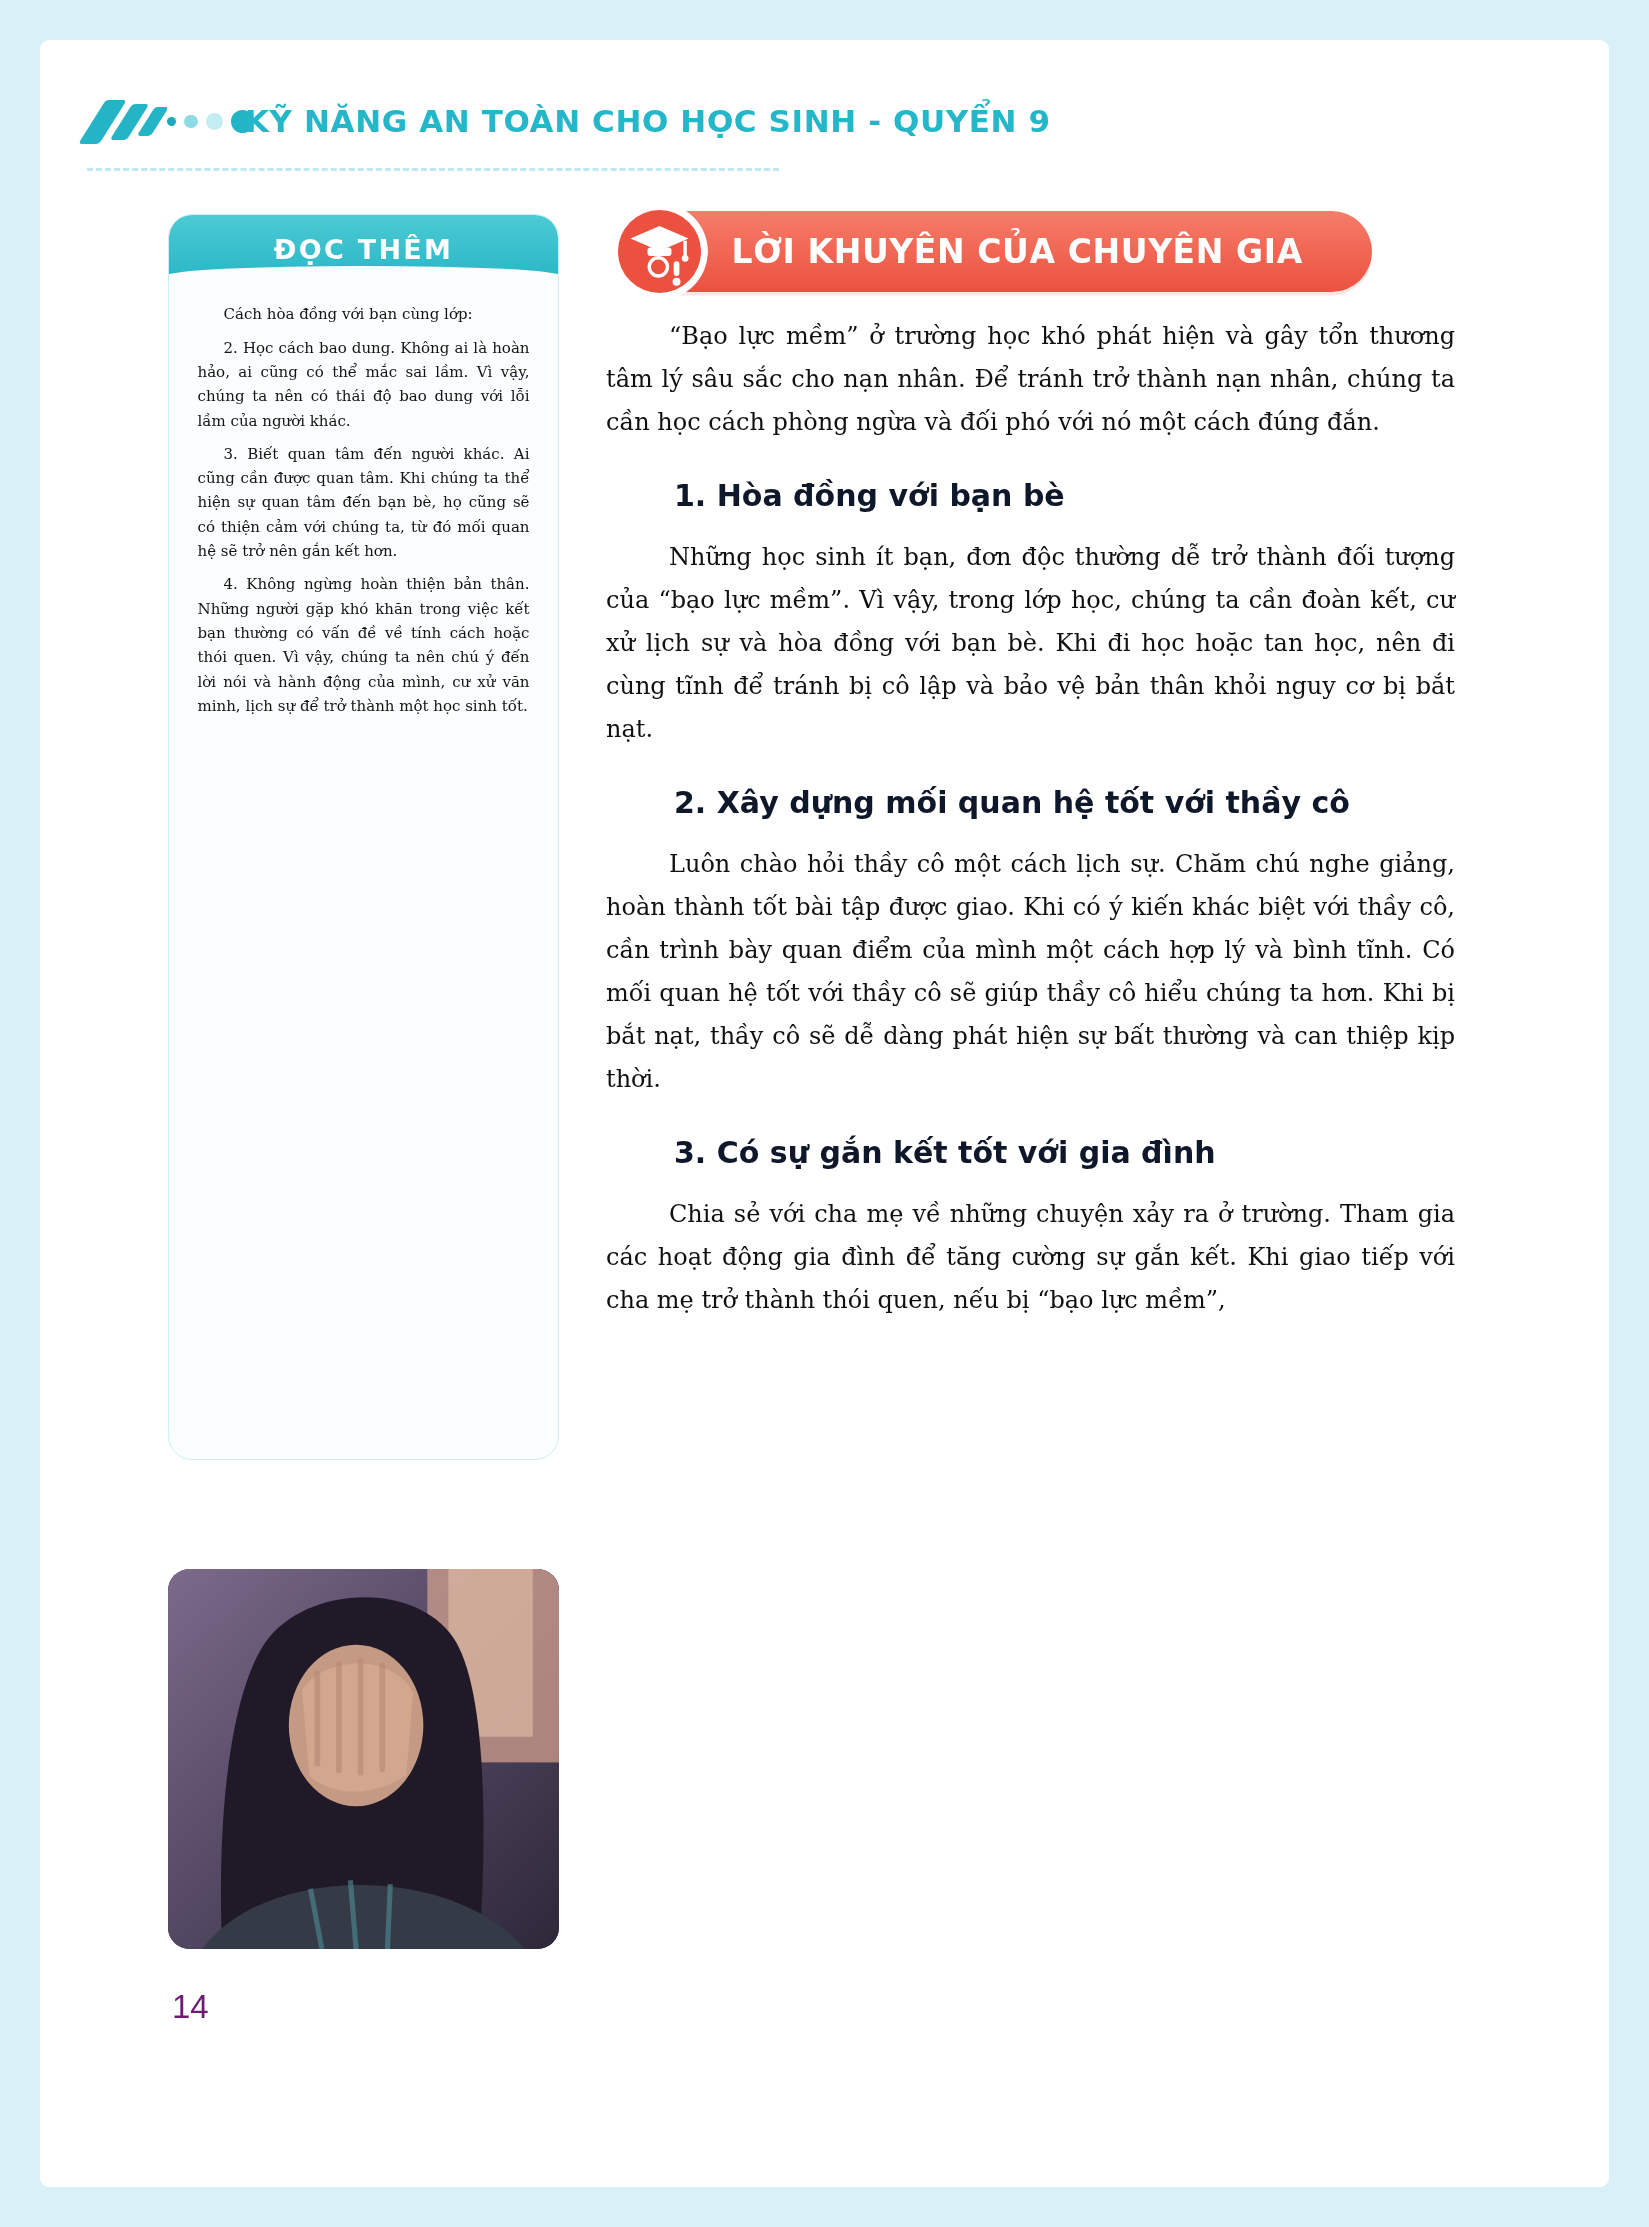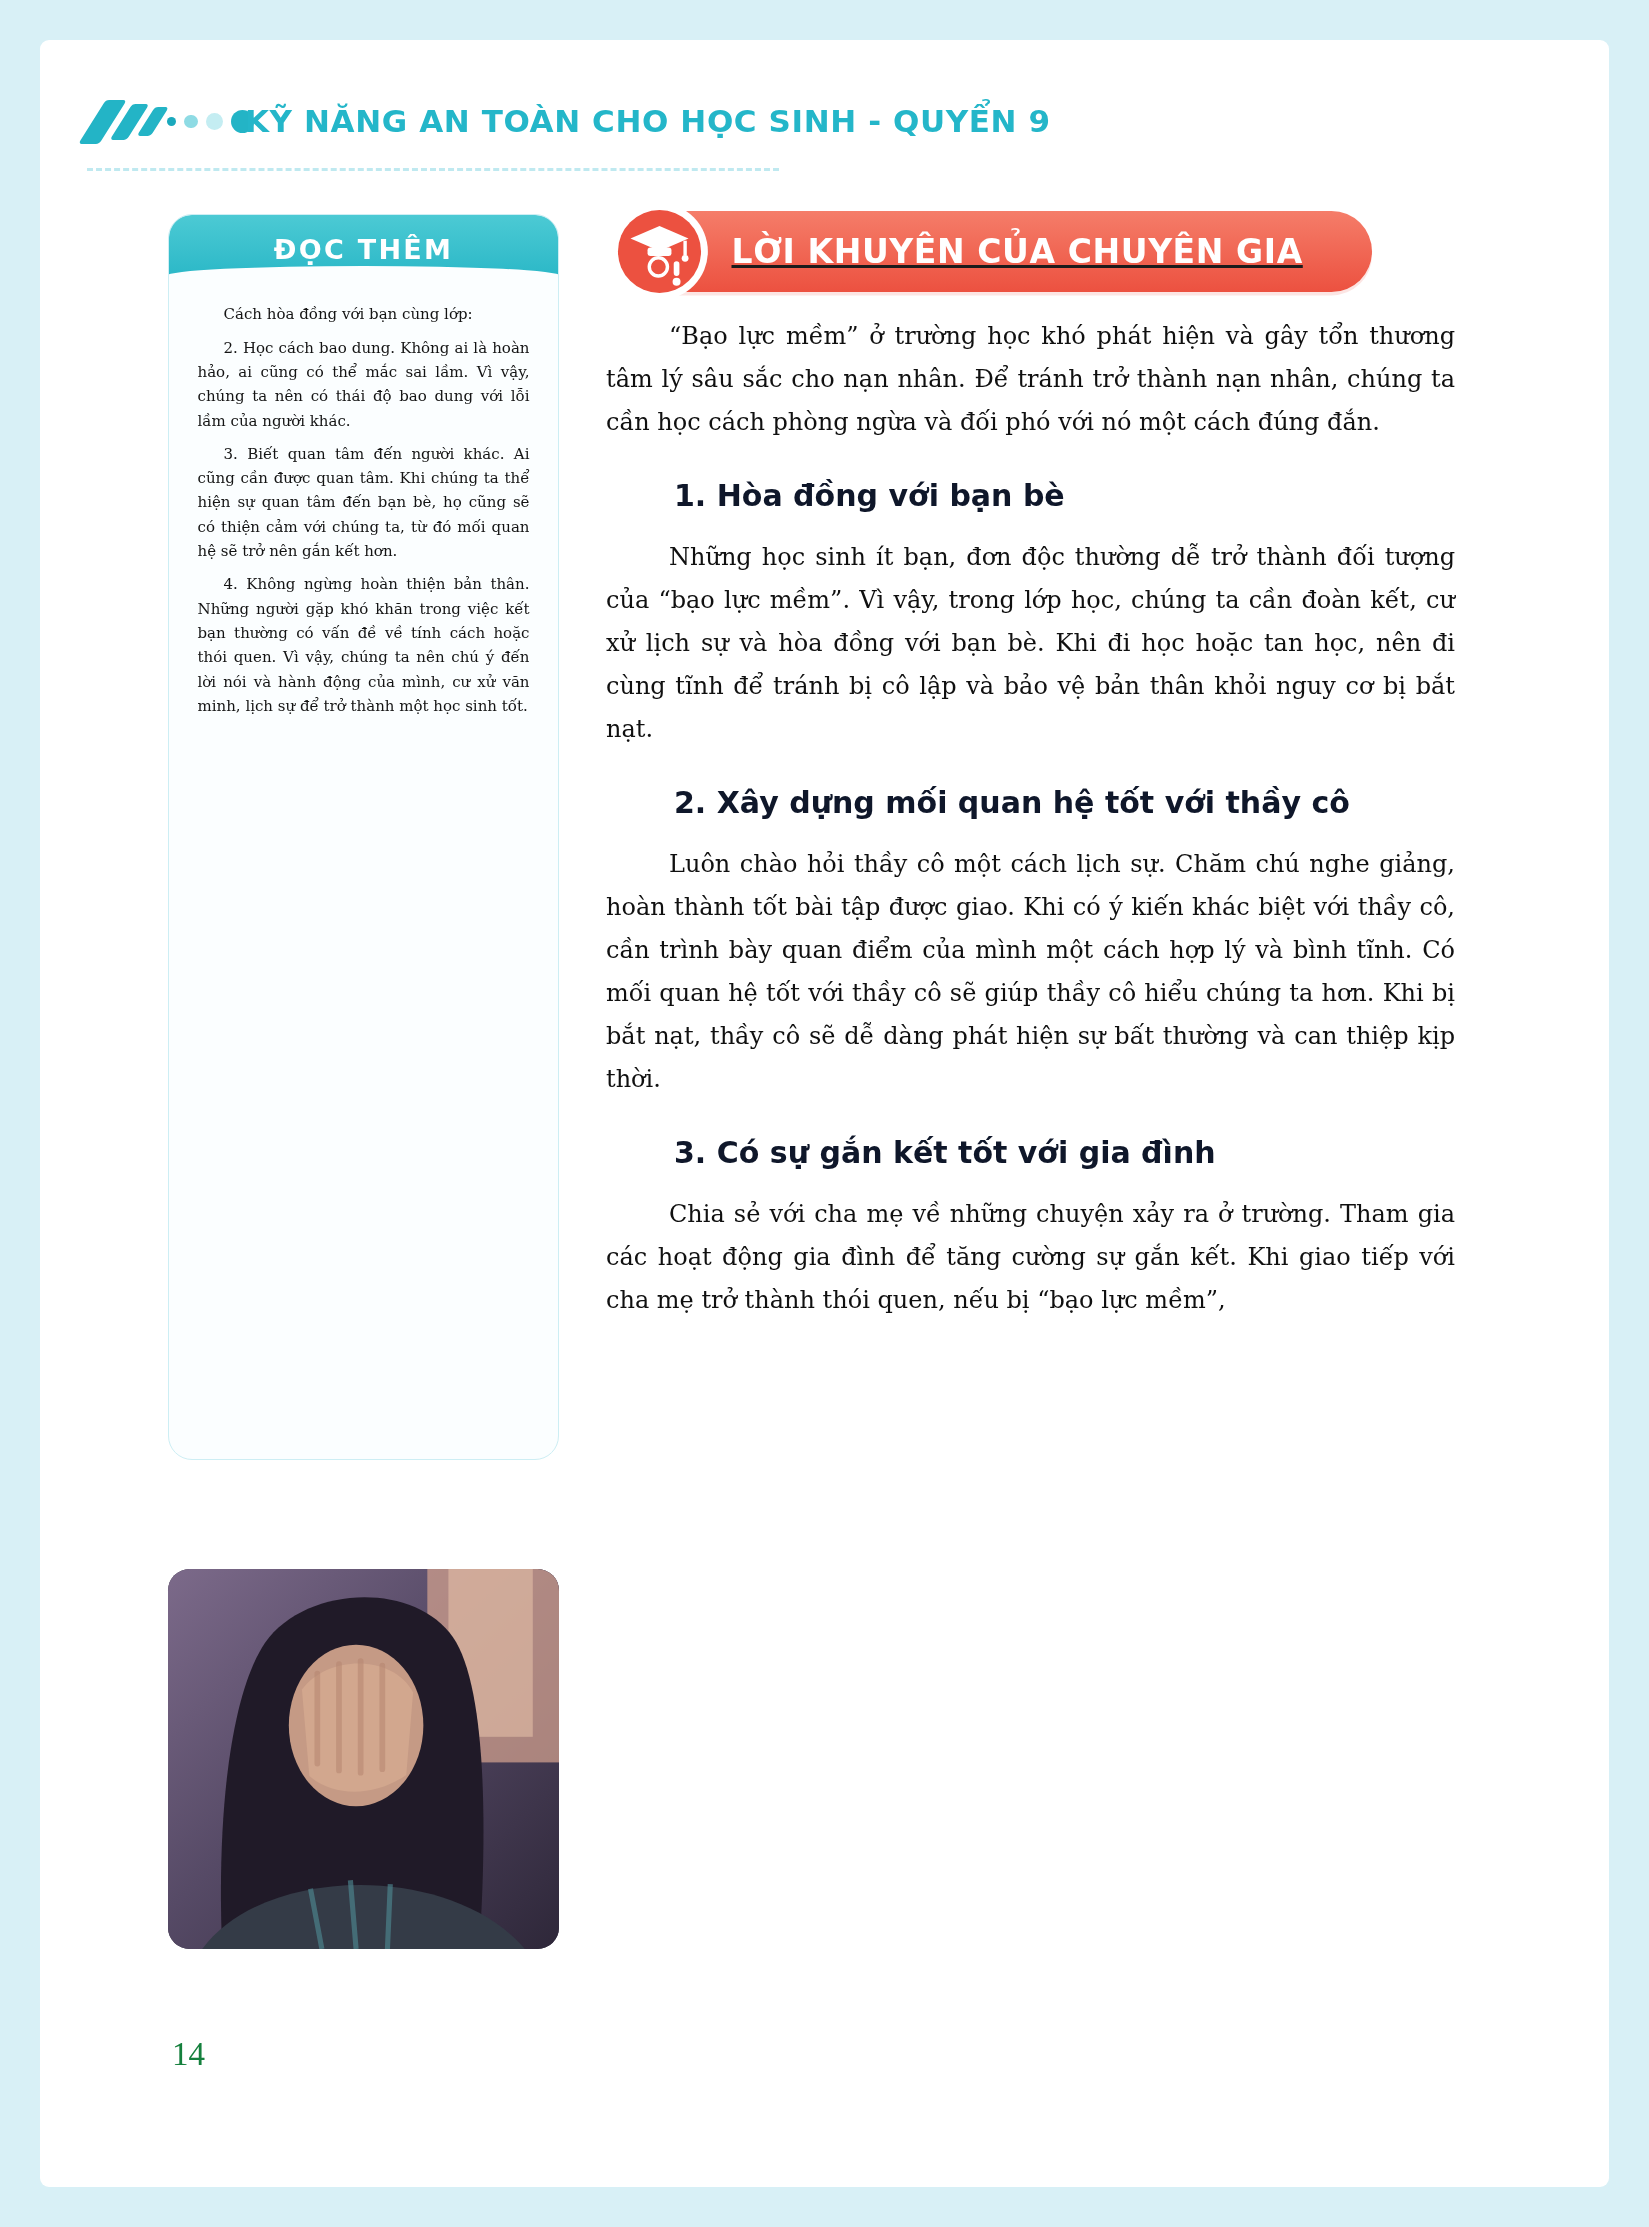--- a/index.html
+++ b/index.html
@@ -71,21 +71,20 @@
   .photo svg { display:block; width:100%; height:100%; }
 
   
   .main { position:absolute; left:566px; top:171px; width:849px; }
   .banner {
     position:relative; width:757px; height:81px; margin-left:8.5px;
     background:linear-gradient(180deg,#f57d69 0%, #ec5140 100%);
     border-radius:51px;
     display:flex; align-items:center;
     box-shadow:0 3.4px 0 rgba(236,81,64,0.15);
-    text-decoration:underline;
   }
   .banner-icon { position:absolute; left:-4.6px; top:-9px; width:99px; height:99px; }
   .banner-icon svg { width:100%; height:100%; display:block; }
   .banner-label {
     margin-left:117px; color:#ffffff;
     font:700 33px "DejaVu Sans", sans-serif; letter-spacing:0.6px; white-space:nowrap;
   }
   .article-heading {
     margin:54px 0 8.5px 0; text-align:center;
     font:700 31px "DejaVu Sans", sans-serif; line-height:1.62;
@@ -96,22 +95,22 @@
     font-size:24px; line-height:1.8; text-align:justify;
     text-indent:63px; margin:23px 0; color:#101010;
   }
   .section-heading {
     margin:33px 0 3.4px 68px;
     font:700 30px "DejaVu Sans", sans-serif; color:#0f172a;
   }
 
   
   .page-number {
-    position:absolute; left:132px; top:1996px;
-    font-size:33px; color:#15803d; font-family:Liberation Serif, serif;
+    position:absolute; left:132px; top:1948px;
+    font-size:33px; color:#701a75; font-family:Liberation Sans, sans-serif;
   }
 </style>
 </head>
 <body>
 
 <div class="page">
   <div class="sheet">
 
     <div class="logo">
       <span class="bar b1"></span>

